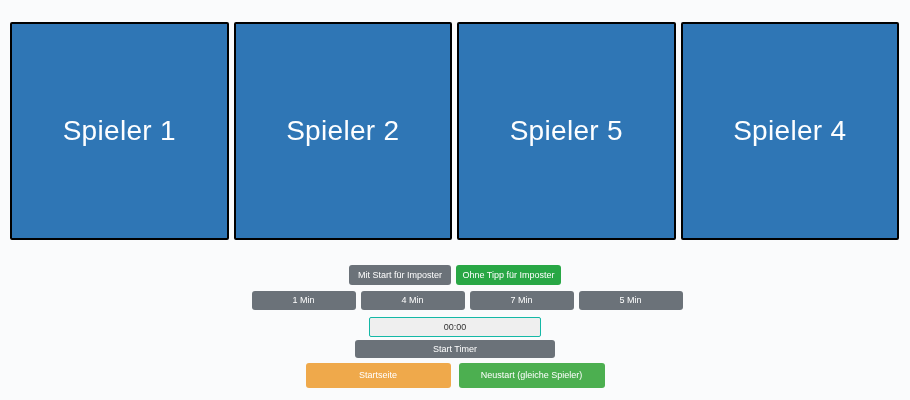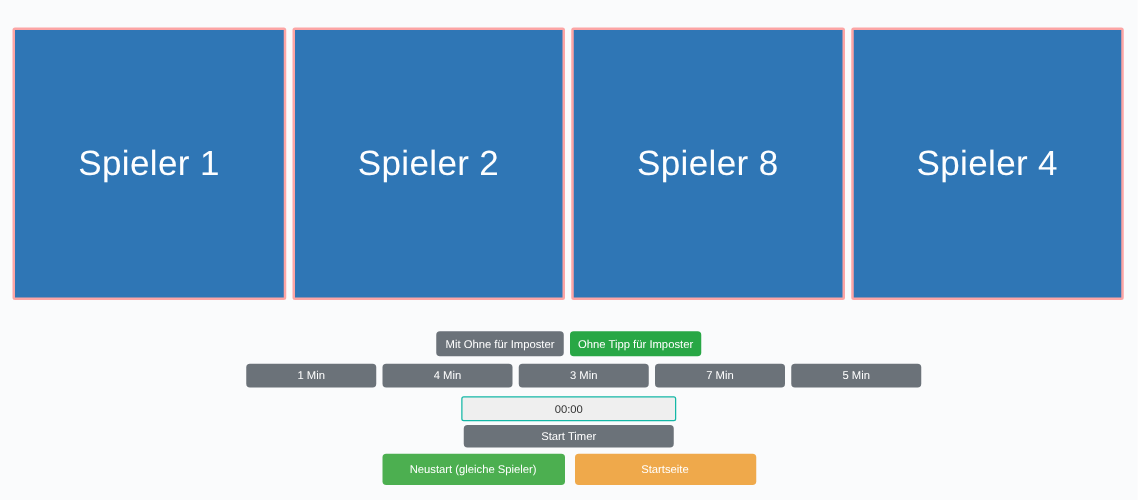--- a/index.html
+++ b/index.html
@@ -19,21 +19,21 @@
   .cards-row{
     display:flex;
     gap:5px;
     padding:22px 11px 0 10px;
     box-sizing:border-box;
   }
   .player-card{
     flex:1 1 0;
     height:214px;
     background:#2f76b5;
-    border:2px solid #fca5a5;
+    border:2px solid #000000;
     border-radius:2px;
     display:flex;
     align-items:center;
     justify-content:center;
     color:#fdfeff;
     font-size:28px;
     letter-spacing:.3px;
     cursor:pointer;
     user-select:none;
   }
@@ -74,68 +74,67 @@
     width:172px;height:20px;
     background:#efefef;
     border:1px solid #14b8a6;
     border-radius:2px;
     color:#333333;
     font-size:9px;
     display:flex;align-items:center;justify-content:center;
     box-sizing:border-box;
   }
   .row-start-timer{margin-top:3px;}
-  .btn-start-timer{width:168px;height:18px;background:#6b7279;}
+  .btn-start-timer{width:200px;height:18px;background:#6b7279;}
 
   .row-actions{margin-top:5px;gap:8px;}
   .btn-restart{width:146px;height:25px;background:#4caf50;}
   .btn-home{width:145px;height:25px;background:#efa94b;}
 </style>
 </head>
 <body>
 
 <div class="screen">
 
   <div class="cards-row">
     <div class="player-card">
       <span>Spieler 1</span>
     </div>
     <div class="player-card">
       <span>Spieler 2</span>
     </div>
     <div class="player-card">
-      <span>Spieler 8</span>
+      <span>Spieler 5</span>
     </div>
     <div class="player-card">
       <span>Spieler 4</span>
     </div>
   </div>
 
   <div class="controls">
 
     <div class="ctrl-row row-hint">
-      <button class="btn btn-hint-with">Mit Ohne für Imposter</button>
+      <button class="btn btn-hint-with">Mit Start für Imposter</button>
       <button class="btn btn-hint-without">Ohne Tipp für Imposter</button>
     </div>
 
     <div class="ctrl-row row-minutes">
       <button class="btn btn-minute">1 Min</button>
       <button class="btn btn-minute">4 Min</button>
-      <button class="btn btn-minute">3 Min</button>
       <button class="btn btn-minute">7 Min</button>
       <button class="btn btn-minute">5 Min</button>
     </div>
 
     <div class="ctrl-row row-timer-display">
       <div class="timer-display">00:00</div>
     </div>
 
     <div class="ctrl-row row-start-timer">
       <button class="btn btn-start-timer">Start Timer</button>
     </div>
 
     <div class="ctrl-row row-actions">
+      <button class="btn btn-home">Startseite</button>
       <button class="btn btn-restart">Neustart (gleiche Spieler)</button>
-      <button class="btn btn-home">Startseite</button>
     </div>
 
   </div>
 </div>
 
 </body></html>

